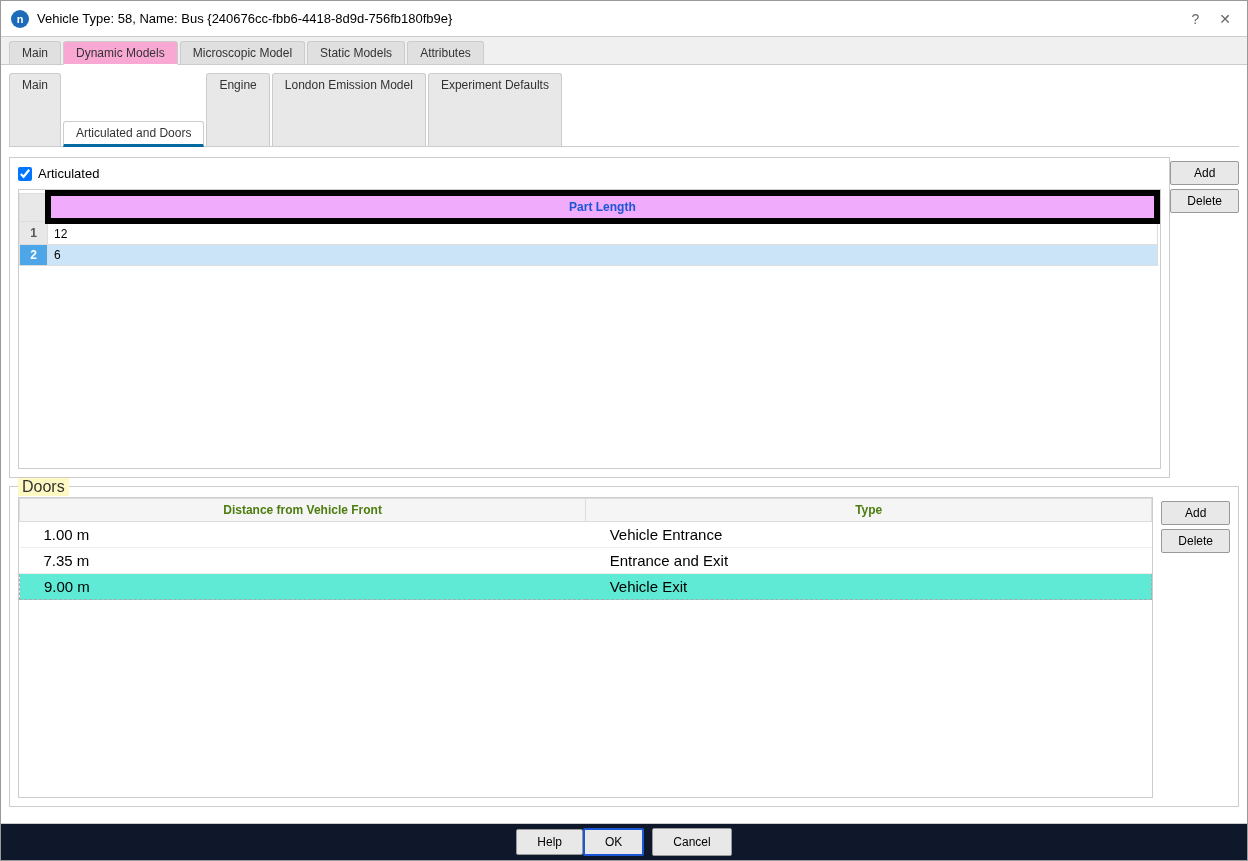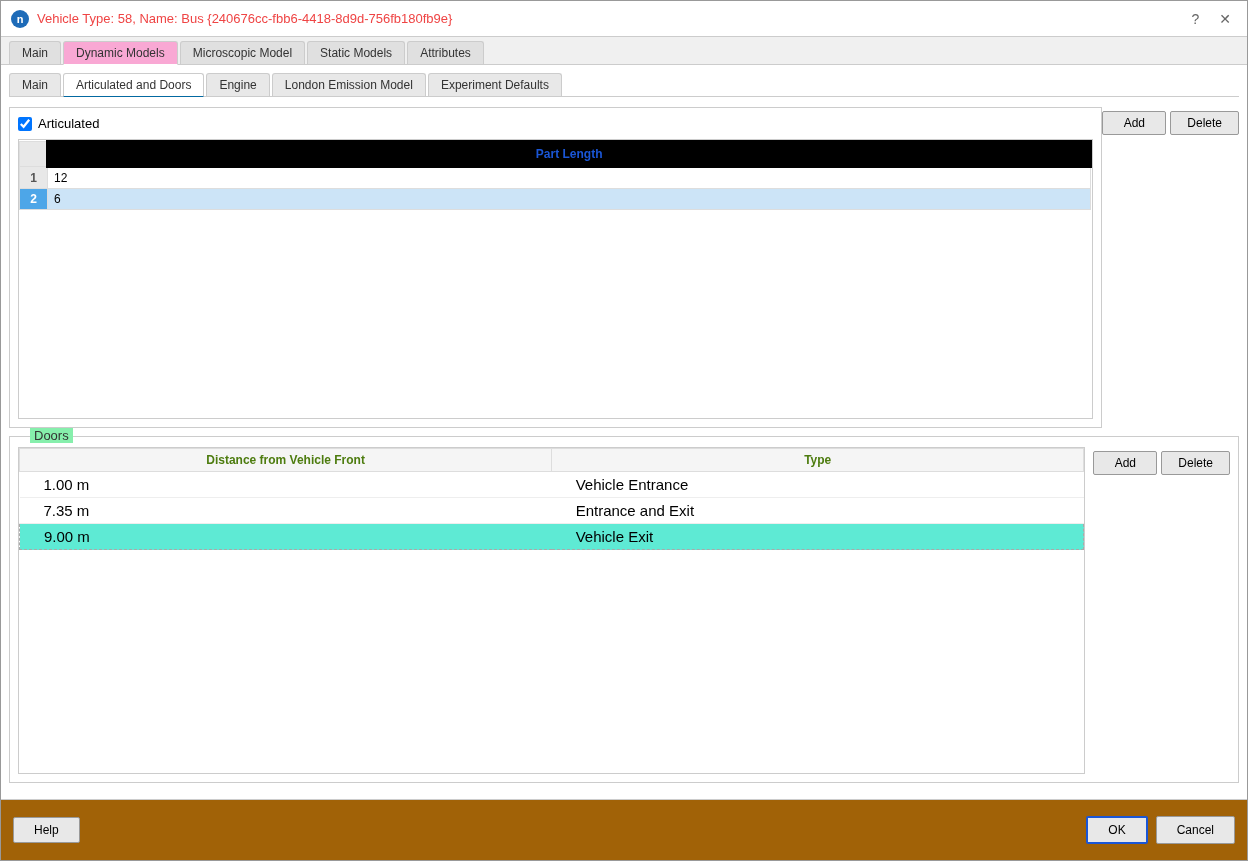--- a/index.html
+++ b/index.html
@@ -43,21 +43,21 @@
       border-radius: 50%;
       color: white;
       font-size: 11px;
       font-weight: bold;
       display: flex;
       align-items: center;
       justify-content: center;
     }
     .title-text {
       font-size: 13px;
-      color: #ef4444;
+      color: #000000;
     }
     .title-bar-controls {
       display: flex;
       gap: 8px;
       align-items: center;
     }
     .title-btn {
       background: none;
       border: none;
       font-size: 14px;
@@ -111,23 +111,24 @@
       border: 1px solid #ccc;
       border-bottom: none;
       background: #e8e8e8;
       cursor: pointer;
       font-size: 12px;
       color: #333;
       border-radius: 3px 3px 0 0;
     }
     .sub-tab.active {
       background: #fff;
-      border-bottom: 1px solid #0369a1;
+      border-bottom: 3px solid #0369a1;
       margin-bottom: -1px;
       z-index: 1;
+      margin-top: 48px;
     }
     .section-label {
       position: absolute;
       top: -9px;
       left: 8px;
       background: #fff;
       padding: 0 4px;
       font-size: 12px;
       color: #333;
     }
@@ -140,22 +141,22 @@
     .checkbox-row input[type="checkbox"] {
       width: 14px;
       height: 14px;
     }
     .data-table {
       width: 100%;
       border-collapse: collapse;
       font-size: 12px;
     }
     .data-table th {
-      background: #000000;
-      border: 3px solid #000000;
+      background: #f0abfc;
+      border: 6px solid #000000;
       padding: 4px 8px;
       text-align: center;
       font-weight: bold;
       color: #1a56d6;
       font-size: 12px;
     }
     .data-table td {
       border: 1px solid #ddd;
       padding: 3px 6px;
       font-size: 12px;
@@ -170,20 +171,21 @@
     .data-table tr.selected td {
       background: #cce4f7;
     }
     .data-table tr.selected td.row-num {
       background: #4da6e8;
       color: #fff;
     }
     
     .btn-col {
       display: flex;
+      flex-direction: column;
       gap: 4px;
       padding-top: 4px;
     }
     .btn {
       padding: 4px 16px;
       border: 1px solid #999;
       background: #e8e8e8;
       cursor: pointer;
       font-size: 12px;
       border-radius: 2px;
@@ -204,25 +206,25 @@
       font-weight: bold;
     }
     .doors-table td {
       border-bottom: 1px solid #eee;
       padding: 4px 24px;
       font-size: 15px;
     }
     
     .footer {
       display: flex;
-      justify-content: space-between;
-      align-items: center;
-      padding: 16px 12px;
+      justify-content: center;
+      align-items: center;
+      padding: 4px 12px;
       border-top: 1px solid #ccc;
-      background: #a16207;
+      background: #0f172a;
     }
     .footer-right {
       display: flex;
       gap: 8px;
       border-radius: 7px;
     }
     .footer-btn {
       padding: 5px 20px;
       border: 1px solid #999;
       background: #e8e8e8;
@@ -305,21 +307,21 @@
         </div>
       </div>
 
       <div class="btn-col">
         <button class="btn">Add</button>
         <button class="btn">Delete</button>
       </div>
     </div>
 
     <div style="border:1px solid #ccc; flex:1; display:flex; flex-direction:column; min-height:280px; margin-bottom: 8px; position:relative;">
-      <div class="section-label" style="position:absolute;top:-9px;left:20px;background:#86efac;padding:0 4px;font-size:13px;">Doors</div>
+      <div class="section-label" style="position:absolute;top:-9px;left:8px;background:#fef9c3;padding:0 4px;font-size:16px;">Doors</div>
       <div style="display:flex; gap:8px; align-items:flex-start; padding: 10px 8px 8px 8px; flex:1;">
         <div style="flex:1; border:1px solid #ccc; height:100%; min-height:250px;">
           <table class="doors-table" style="width:100%;">
             <thead>
               <tr>
                 <th style="width:50%;">Distance from Vehicle Front</th>
                 <th style="width:50%;">Type</th>
               </tr>
             </thead>
             <tbody id="doors-table-body">

